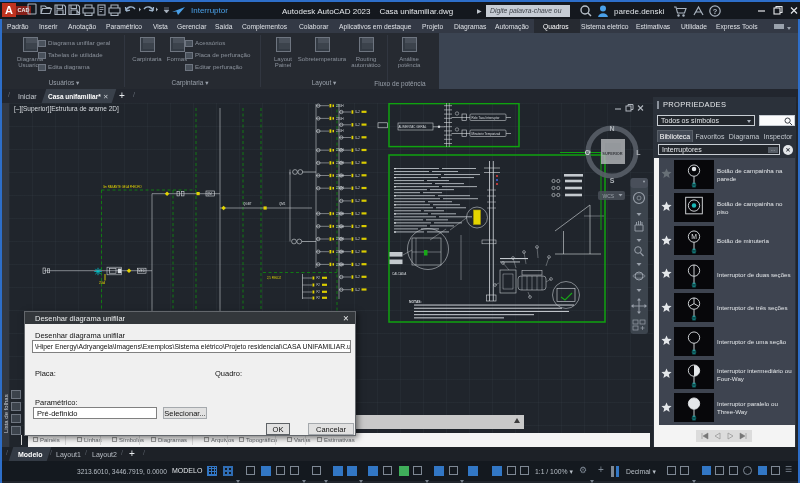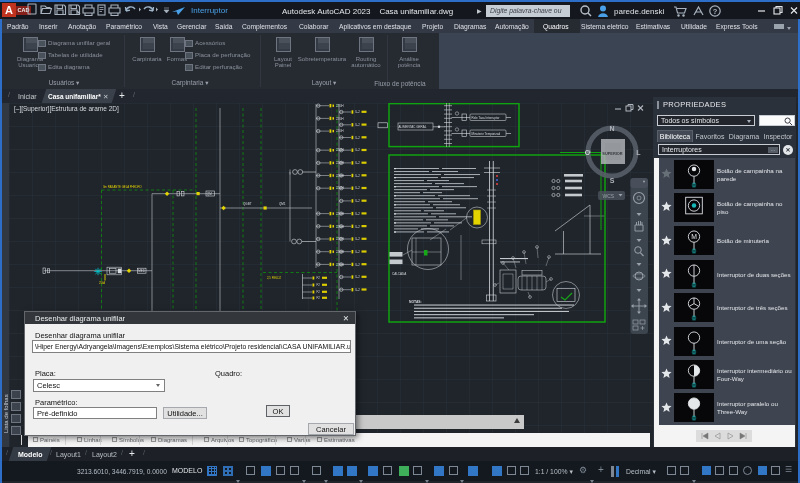--- a/index.html
+++ b/index.html
@@ -696,26 +696,25 @@
     </svg>
 </div>
 <div class="abs" id="dialog">
 <div id="dlgtitle">
       <span style="position:absolute;left:10px;top:1.5px;">Desenhar diagrama unifilar</span>
       <span style="position:absolute;right:6px;top:1.5px;font-size:7.5px;">✕</span>
     </div>
 <span class="dlabel" style="left:10px;top:19px;">Desenhar diagrama unifilar</span>
 <div class="dfield" style="left:7px;top:28px;width:319px;height:13px;line-height:12px;padding-left:2px;font-size:6.8px;">\Hiper Energy\Adryangela\Imagens\Exemplos\Sistema elétrico\Projeto residencial\CASA UNIFAMILIAR.upex</div>
 <span class="dlabel" style="left:10px;top:57px;">Placa:</span>
-<div class="dfield" style="left:8px;top:67px;width:132px;height:13px;line-height:12px;padding-left:3px;">Celesc<span style="position:absolute;right:4px;top:4px;" class="tri"></span></div>
 <span class="dlabel" style="left:174px;top:57px;margin-left:16px;">Quadro:</span>
 <span class="dlabel" style="left:10px;top:86px;">Paramétrico:</span>
 <div class="dfield" style="left:8px;top:95px;width:124px;height:12px;line-height:11px;padding-left:3px;">Pré-definido</div>
-<div class="dbtn" style="left:138px;top:95px;width:44px;height:12px;line-height:11px;">Utilidade...</div>
-<div class="dbtn" style="left:241px;top:93px;width:24px;height:12px;line-height:11px;border-color:#5e6266;">OK</div>
+<div class="dbtn" style="left:138px;top:95px;width:44px;height:12px;line-height:11px;">Selecionar...</div>
+<div class="dbtn" style="left:241px;top:111px;width:24px;height:12px;line-height:11px;border-color:#5e6266;">OK</div>
 <div class="dbtn" style="left:283px;top:111px;width:46px;height:12px;line-height:11px;">Cancelar</div>
 </div>
 <div class="abs" id="laytabs">
 <span class="abs" style="left:4px;top:2px;color:#596069;">/</span>
 <div class="abs" style="left:9px;top:0;width:38px;height:14px;background:#343b45;transform:skewX(-18deg);"></div>
 <span class="abs" style="left:16px;top:3.5px;color:#fff;font-weight:bold;">Modelo</span>
 <span class="abs" style="left:48px;top:2px;color:#596069;">/</span>
 <span class="abs" style="left:54px;top:3.5px;">Layout1</span>
 <span class="abs" style="left:83px;top:2px;color:#596069;">/</span>
 <span class="abs" style="left:90px;top:3.5px;">Layout2</span>

